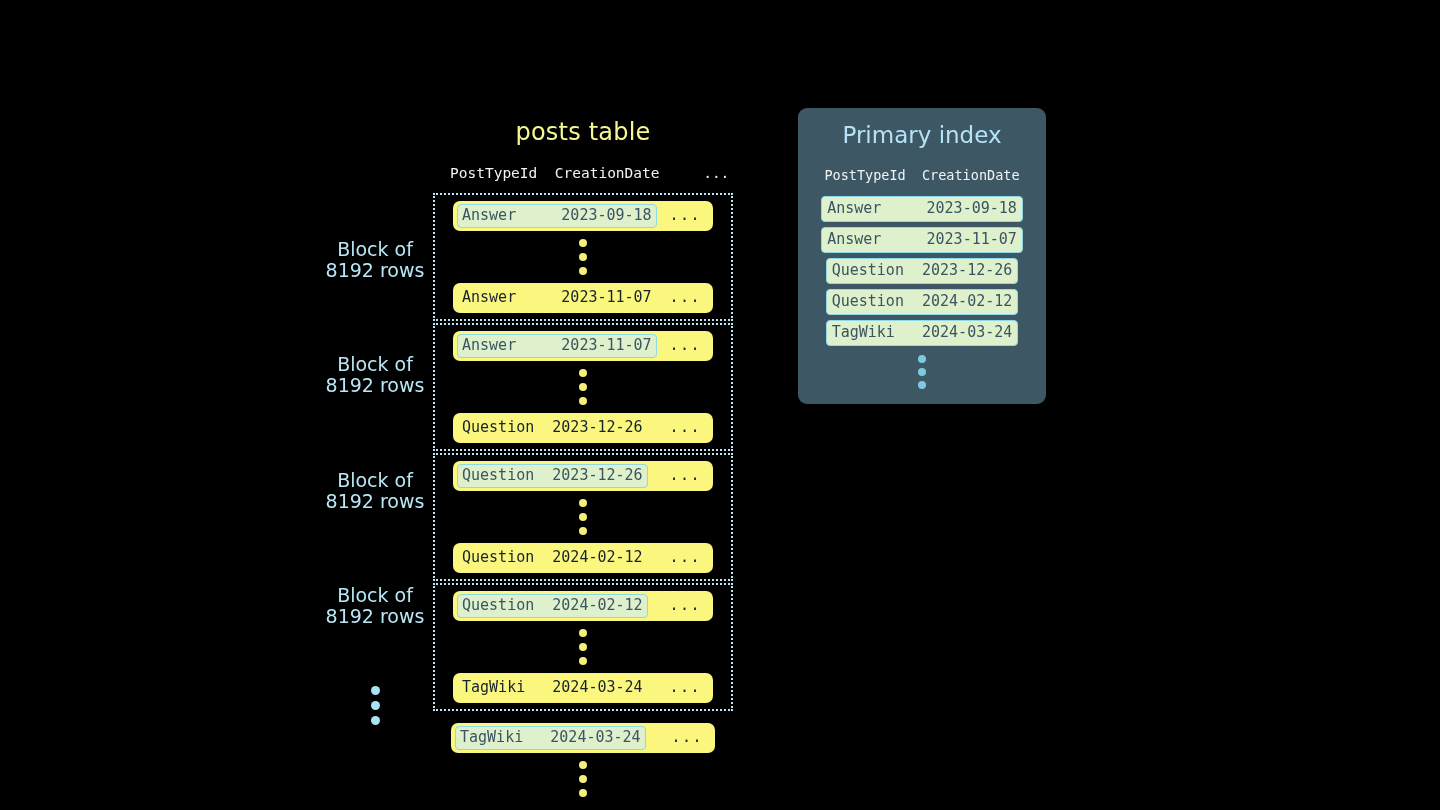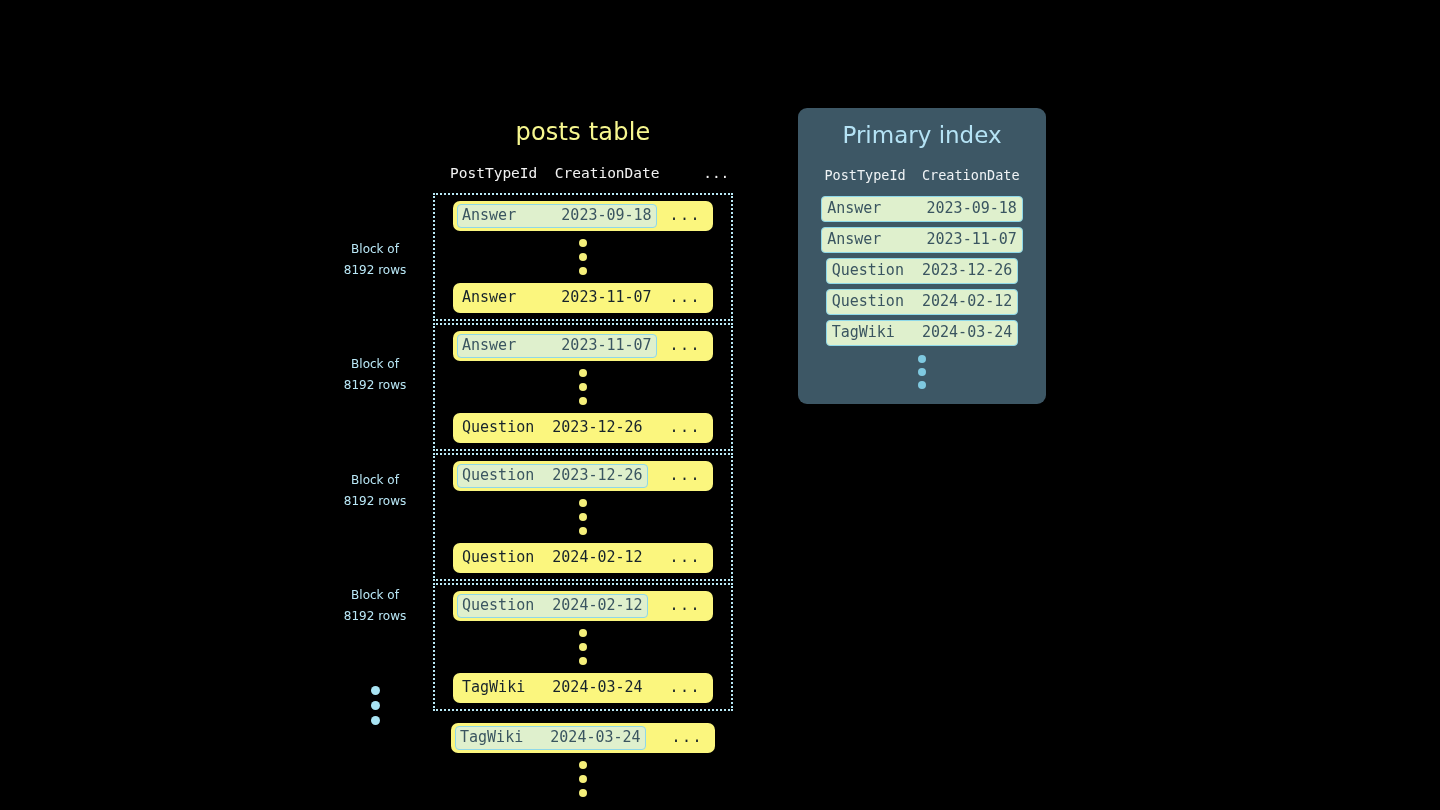--- a/index.html
+++ b/index.html
@@ -118,21 +118,21 @@
     margin-top: 12px;
   }
 
   
   .block-label {
     position: absolute;
     width: 150px;
     text-align: center;
     color: #b9e7f6;
     font-family: "DejaVu Sans", sans-serif;
-    font-size: 12px;
+    font-size: 19px;
     line-height: 21px;
     left: 300px;
   }
 
   
   #left-dots {
     position: absolute;
     left: 371px;
     top: 686px;
     display: flex;

